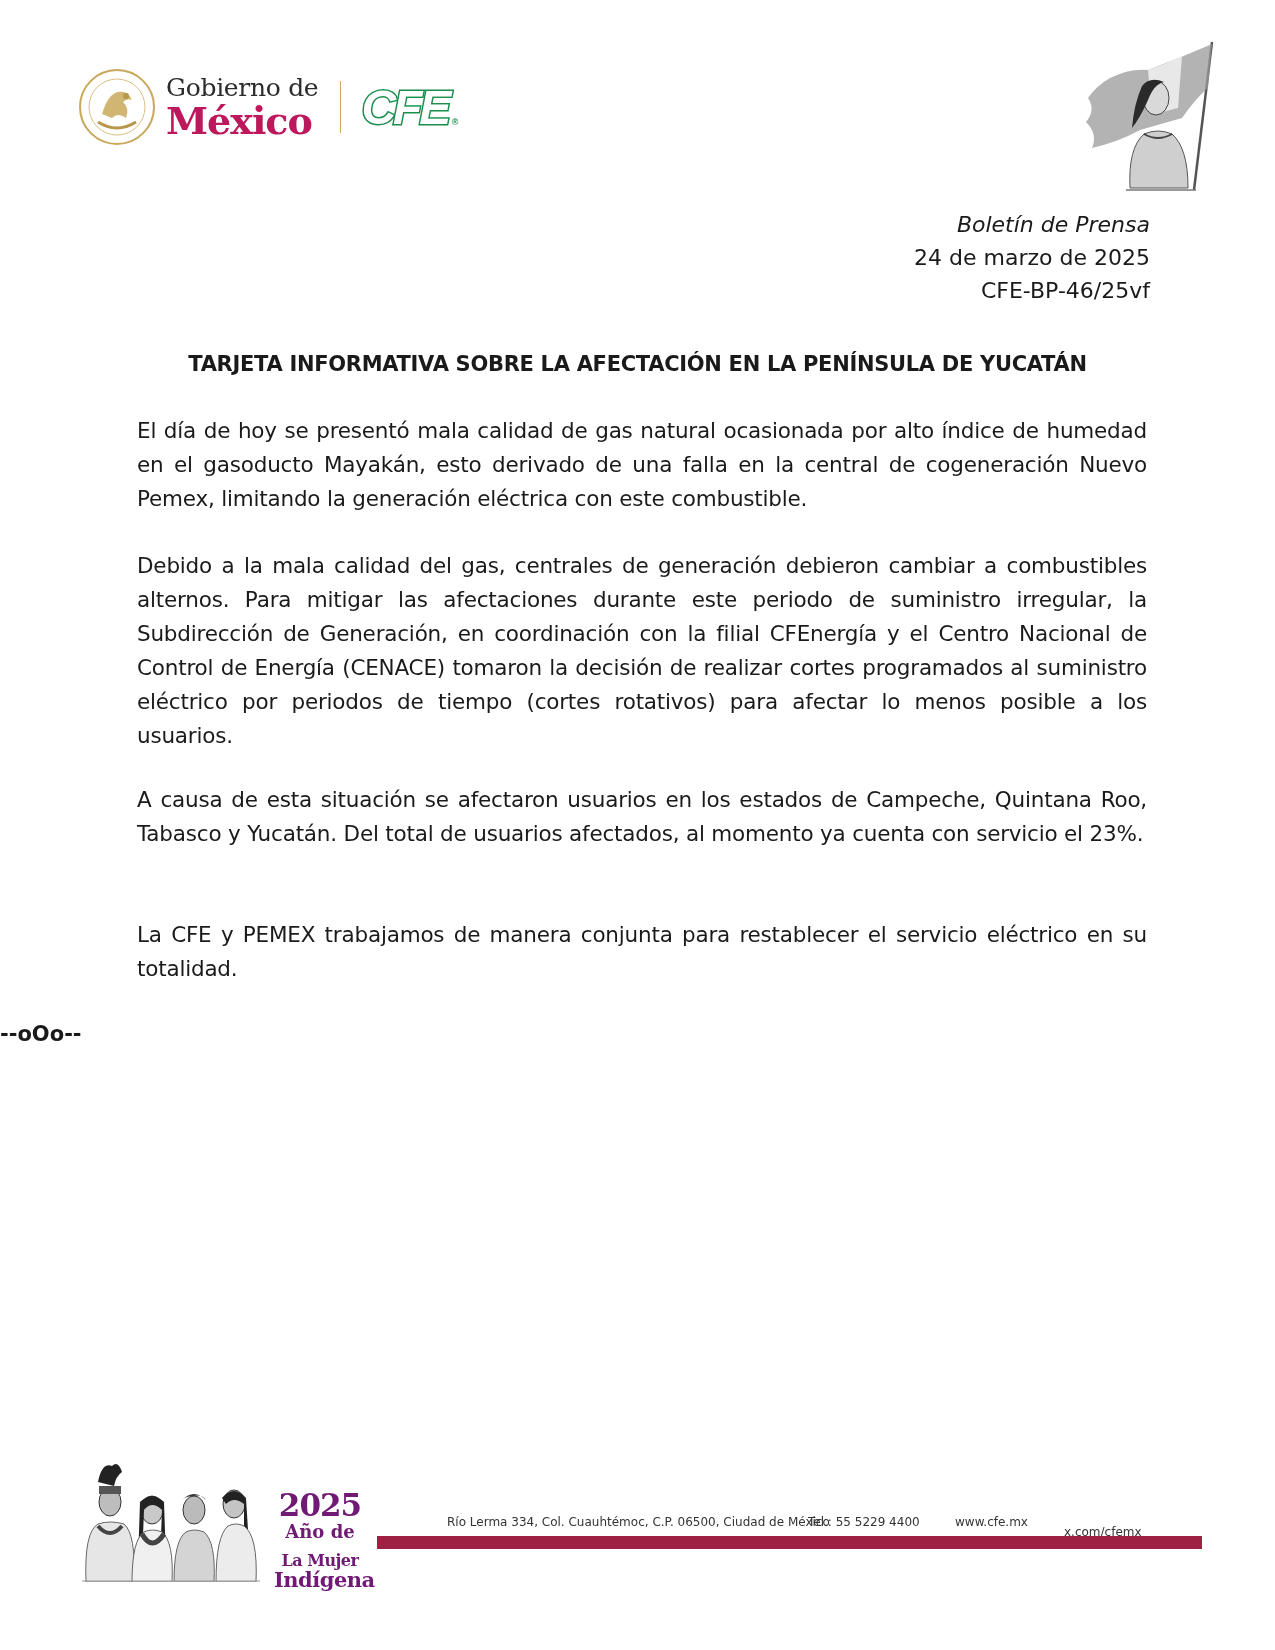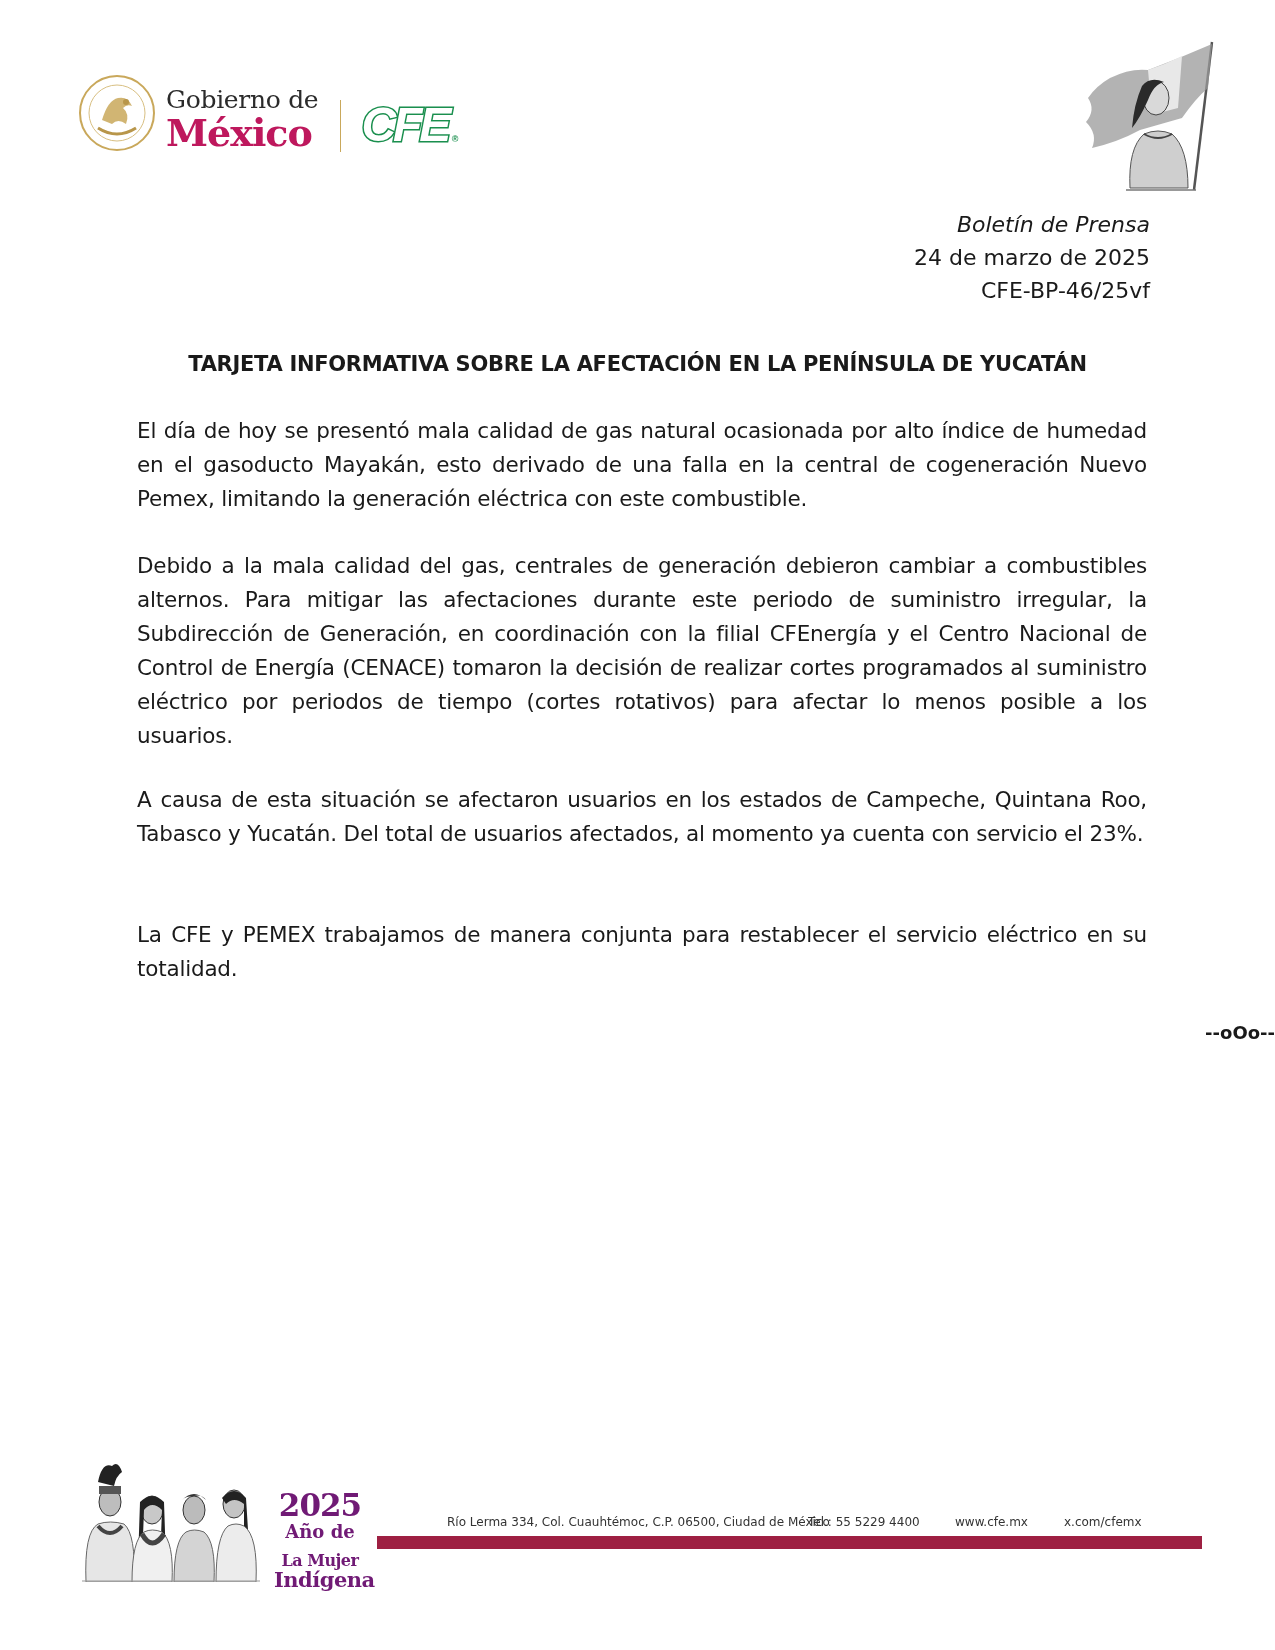--- a/index.html
+++ b/index.html
@@ -1,20 +1,20 @@
 <!DOCTYPE html>
 <html><head>
 <meta charset="utf-8">
 <style>
   html, body { margin: 0; padding: 0; background: #ffffff; }
   body { width: 1275px; height: 1650px; position: relative; overflow: hidden;
          font-family: "DejaVu Sans", sans-serif; color: #1a1a1a; }
 
   
-  .logo-block { position: absolute; left: 78px; top: 62px; height: 90px; display: flex; align-items: flex-end; }
+  .logo-block { position: absolute; left: 78px; top: 62px; height: 90px; display: flex; align-items: center; }
   .seal { width: 78px; height: 78px; position: relative; }
   .gob-text { margin-left: 10px; line-height: 1; }
   .gob-line1 { font-family: "DejaVu Serif", serif; font-size: 25px; color: #2b2b2b; letter-spacing: -0.3px; }
   .gob-line2 { font-family: "DejaVu Serif", serif; font-size: 38px; font-weight: bold; color: #be185d; letter-spacing: -1px; margin-top: 2px; }
   .logo-divider { width: 1px; height: 52px; background: #c9a85b; margin: 0 20px 0 22px; }
   .cfe-logo { font-family: "Liberation Sans", sans-serif; font-weight: bold; font-style: italic;
               font-size: 48px; color: #ffffff; letter-spacing: -3px;
               -webkit-text-stroke: 3px #1a8f4e; paint-order: stroke fill; position: relative; }
   .cfe-reg { font-size: 9px; color: #1a8f4e; -webkit-text-stroke: 0; font-style: normal; position: absolute; right: -10px; bottom: 8px; letter-spacing: 0; }
 
@@ -30,36 +30,36 @@
 
   
   .body { position: absolute; left: 134px; width: 1016px; font-size: 21.5px; line-height: 34px;
           text-align: justify; letter-spacing: -0.2px; }
   .body p { margin: 3px; }
   #p1 { top: 411px; }
   #p2 { top: 546px; }
   #p3 { top: 780px; }
   #p4 { top: 915px; }
 
-  .separator { position: absolute; left: 0; right: 0; top: 1022px; text-align: right; font-weight: bold; font-size: 18px; }
+  .separator { position: absolute; left: 0; right: 0; top: 1022px; text-align: left; font-weight: bold; font-size: 21px; }
 
   
   .footer-art { position: absolute; left: 78px; top: 1462px; width: 198px; height: 120px; }
   .year-badge { position: absolute; left: 274px; top: 1490px; width: 92px; text-align: center; color: #701a75;
                 font-family: "DejaVu Serif", serif; font-weight: bold; line-height: 1; }
   .year-badge .y { font-size: 31px; letter-spacing: -1px; }
   .year-badge .a { font-size: 18px; margin-top: 2px; }
   .year-badge .m { font-size: 16px; margin-top: 12px; letter-spacing: -0.5px; }
   .year-badge .i { font-size: 21px; letter-spacing: -0.5px; }
 
   .contact { position: absolute; top: 1515px; font-size: 12px; color: #333333; white-space: nowrap; }
   #c-addr { left: 447px; }
   #c-tel  { left: 808px; }
   #c-web  { left: 955px; }
-  #c-x    { left: 1064px; }
+  #c-x    { left: 1064px; margin-top: 10px; }
   .footer-bar { position: absolute; left: 377px; top: 1536px; width: 825px; height: 13px; background: #9e2042; }
 </style>
 </head>
 <body>
 
 <div class="logo-block">
   <div class="seal">
     <svg width="78" height="78" viewBox="0 0 78 78">
       <circle cx="39" cy="39" r="37" fill="none" stroke="#c9a85b" stroke-width="2"></circle>
       <circle cx="39" cy="39" r="28" fill="none" stroke="#d8bf82" stroke-width="1"></circle>

